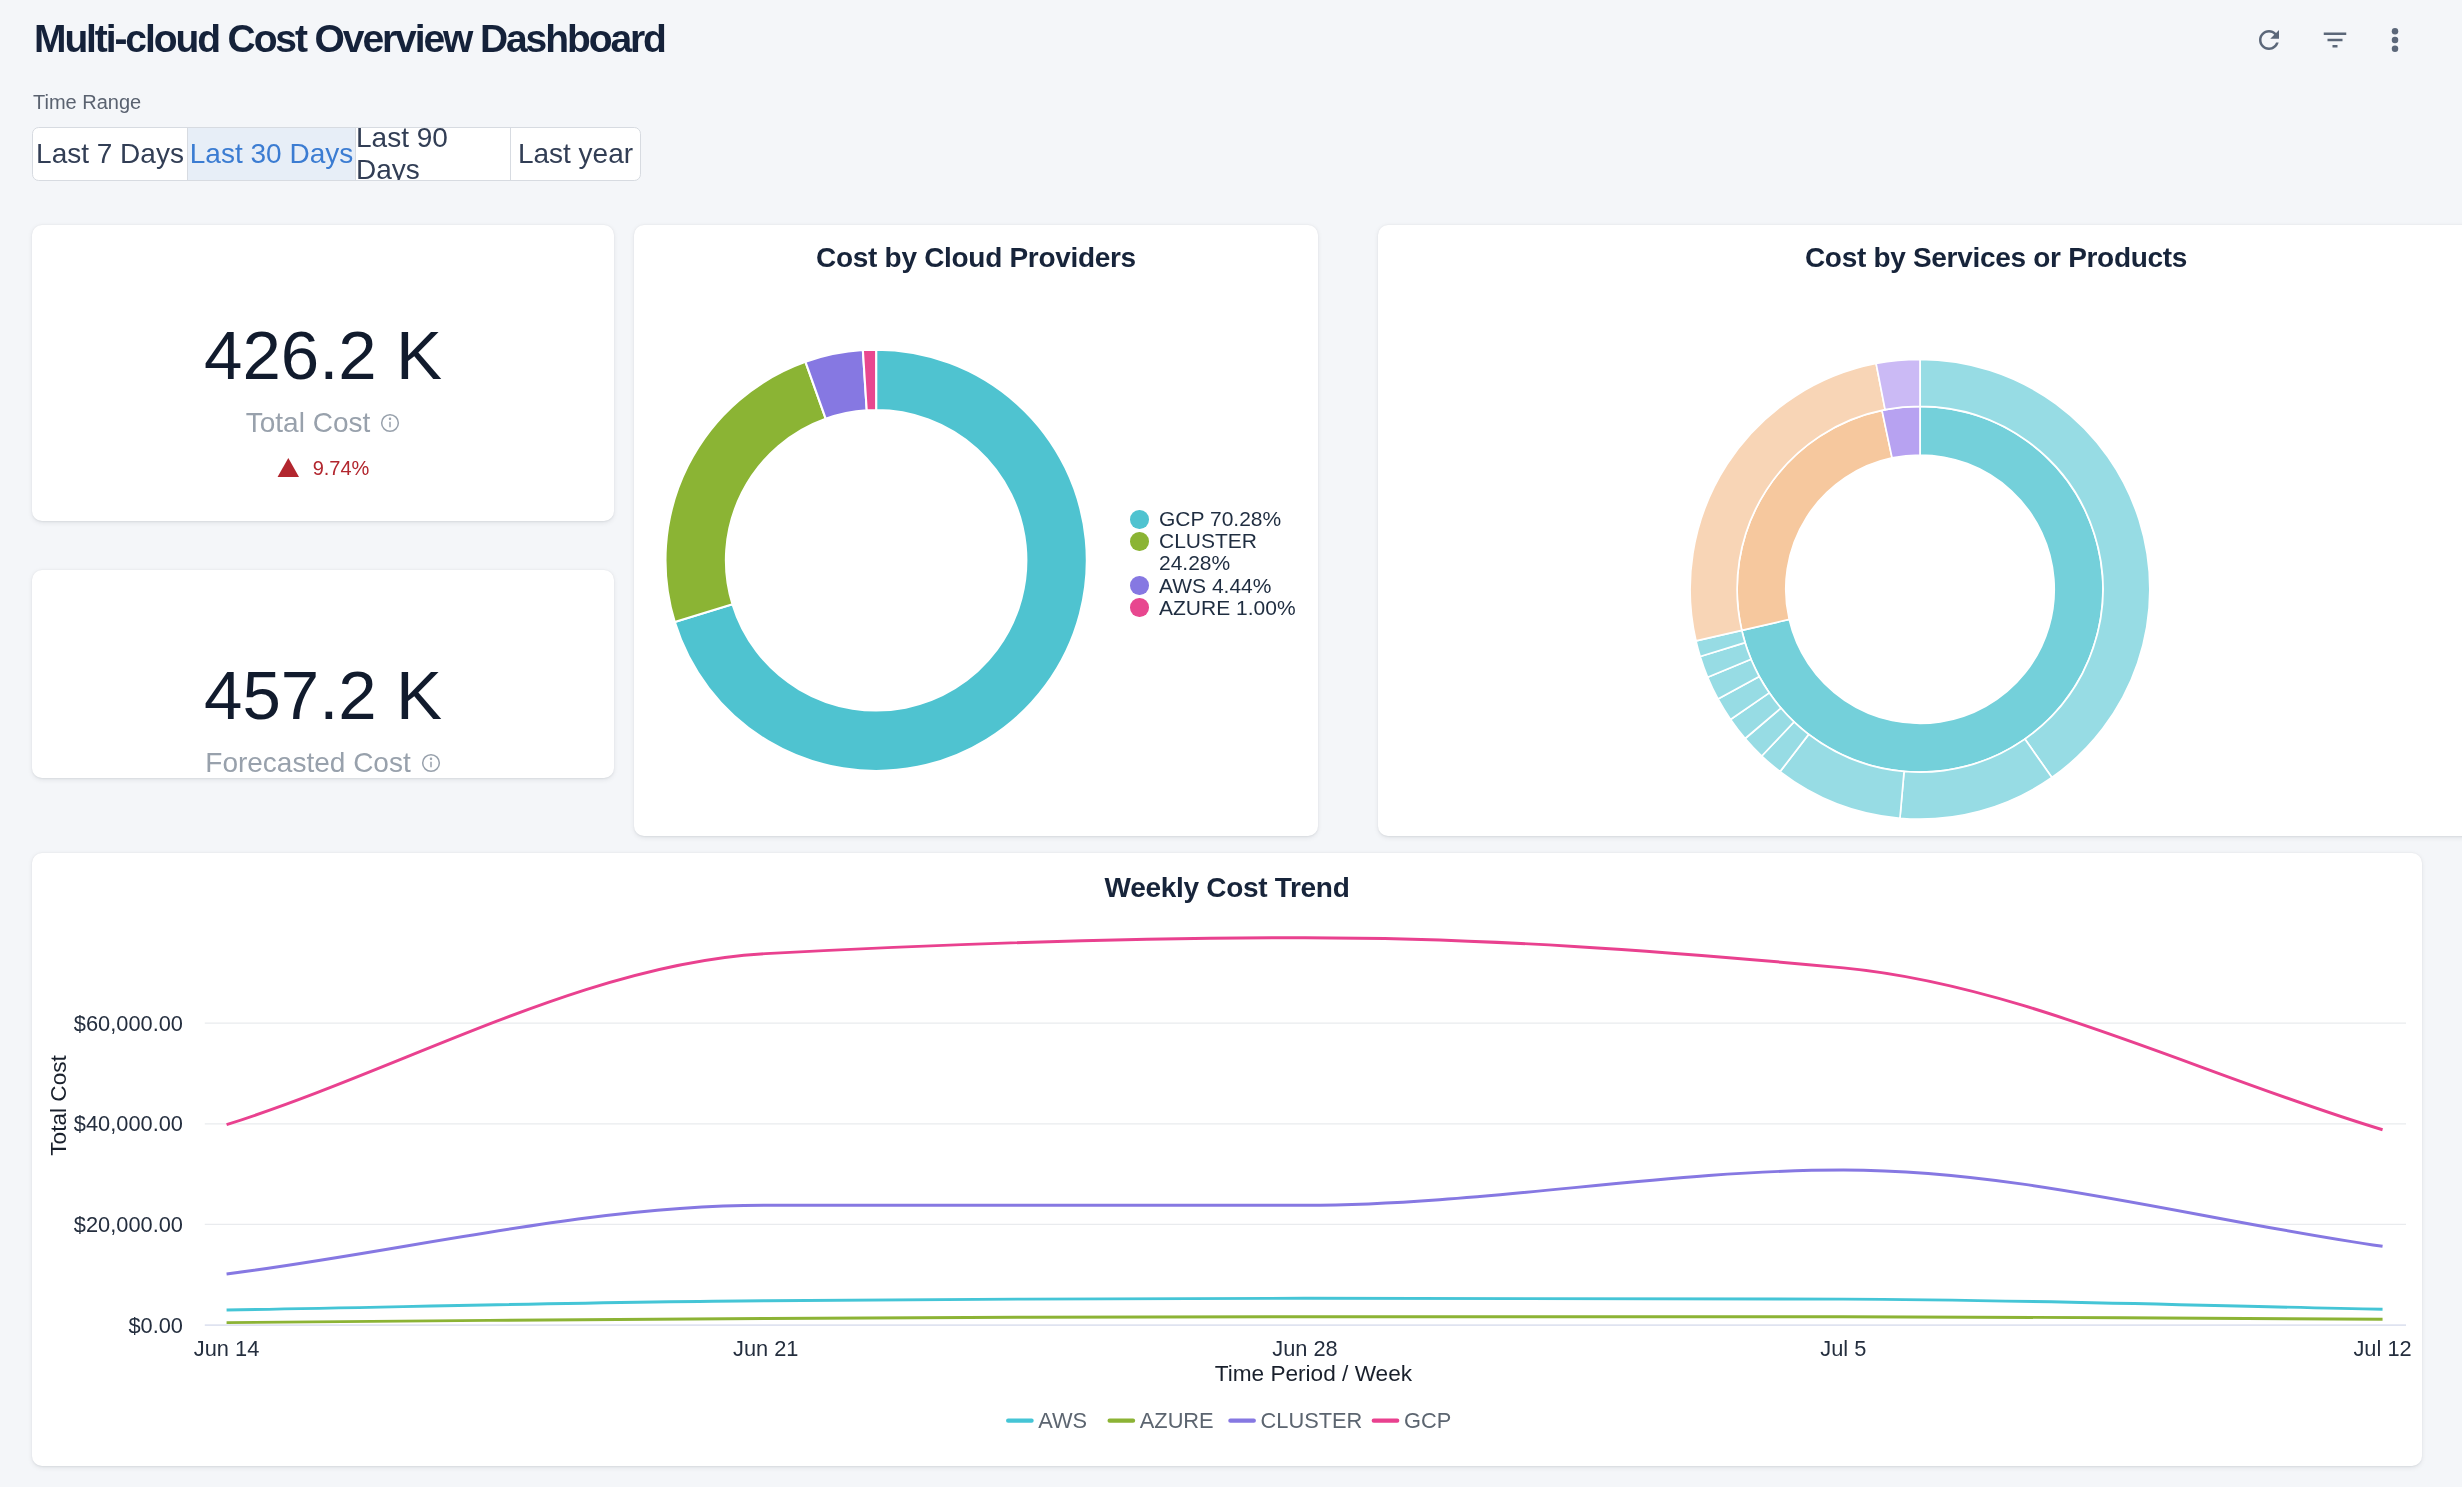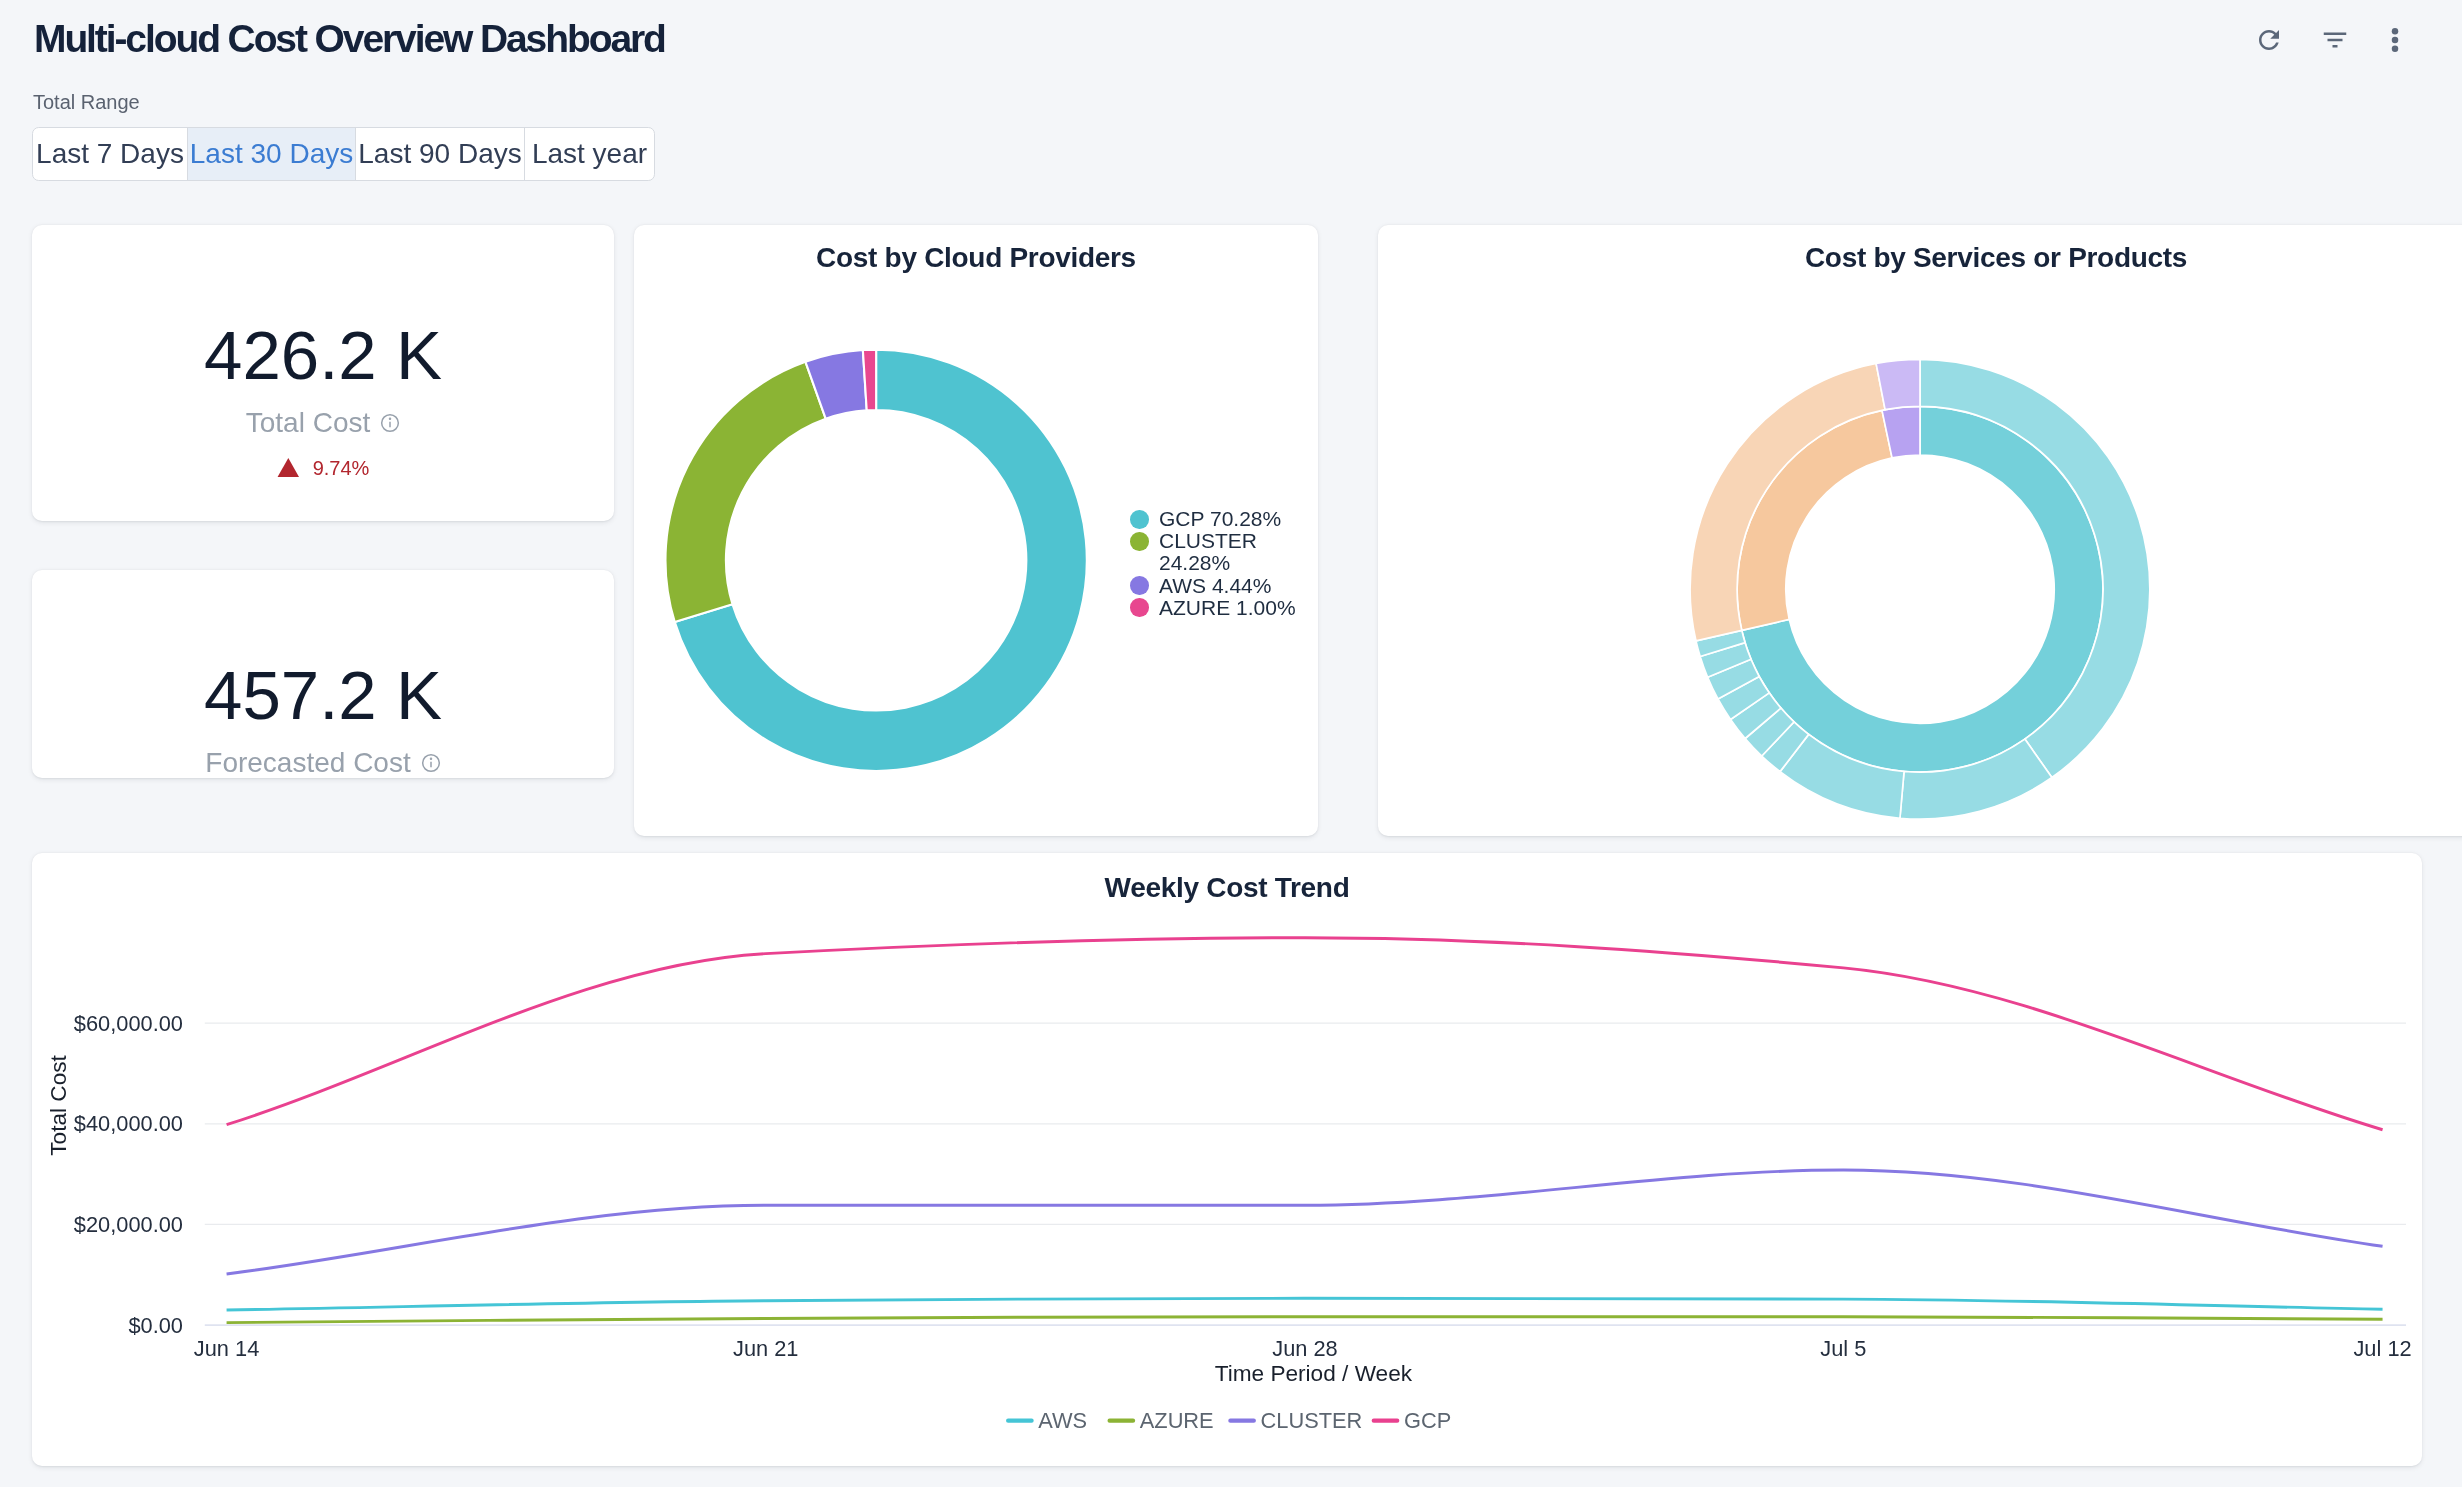--- a/index.html
+++ b/index.html
@@ -24,25 +24,25 @@
   <path d="M17.65 6.35C16.2 4.9 14.21 4 12 4c-4.42 0-7.99 3.58-7.99 8s3.57 8 7.99 8c3.73 0 6.84-2.55 7.73-6h-2.08c-.82 2.33-3.04 4-5.65 4-3.31 0-6-2.69-6-6s2.69-6 6-6c1.66 0 3.14.69 4.22 1.78L13 11h7V4l-2.35 2.35z"></path>
 </svg>
 <svg style="position:absolute;left:2320px;top:25px;" width="30" height="30" viewBox="0 0 24 24" fill="#5b6779">
   <path d="M10 18h4v-2h-4v2zM3 6v2h18V6H3zm3 7h12v-2H6v2z"></path>
 </svg>
 <svg style="position:absolute;left:2380px;top:25px;" width="30" height="30" viewBox="0 0 24 24" fill="#5b6779">
   <circle cx="12" cy="5" r="2.6"></circle>
     <circle cx="12" cy="12" r="2.6"></circle>
     <circle cx="12" cy="19" r="2.6"></circle>
 </svg>
-<div class="trlabel">Total Range</div>
+<div class="trlabel">Time Range</div>
 <div class="btngroup">
   <div class="btn" style="width:155px">Last 7 Days</div>
   <div class="btn sel" style="width:168px">Last 30 Days</div>
-  <div class="btn" style="width:169px">Last 90 Days</div>
+  <div class="btn" style="width:155px">Last 90 Days</div>
   <div class="btn" style="width:129px">Last year</div>
 </div>
 
 <div class="card" style="left:32px; top:225px; width:582px; height:296px;">
   <div class="num" style="top:96px;">426.2 K</div>
   <div class="sublabel" style="top:184px;"><span class="ilabel">Total Cost <svg width="20" height="20" viewBox="0 0 24 24" fill="none" stroke="#98a1ac" stroke-width="1.8">
           <circle cx="12" cy="12" r="10"></circle>
           <line x1="12" y1="10.5" x2="12" y2="17"></line>
           <circle cx="12" cy="7" r="0.6" fill="#98a1ac"></circle>
         </svg></span></div>

